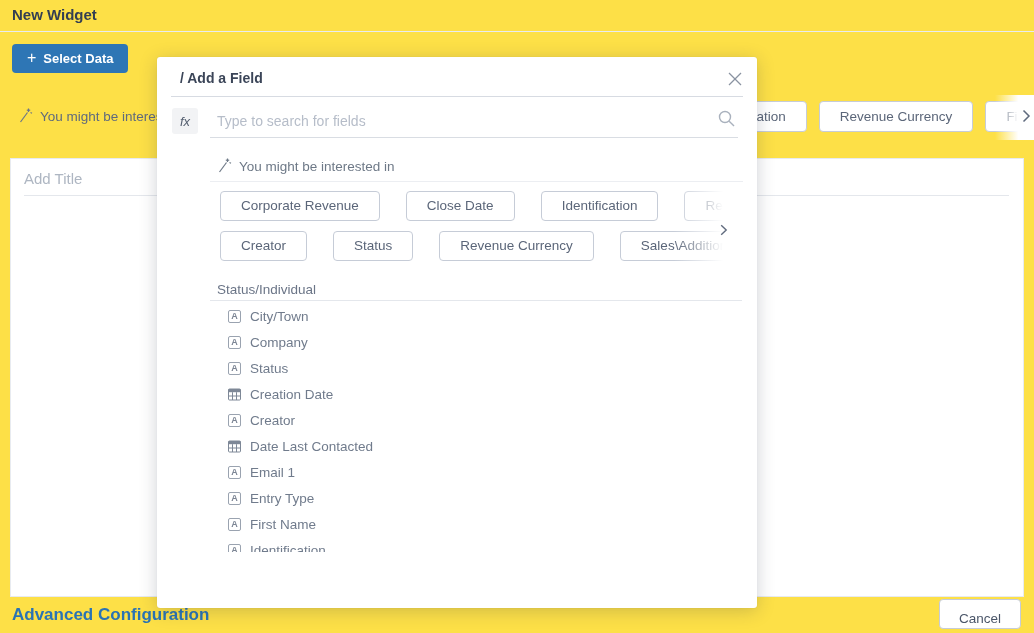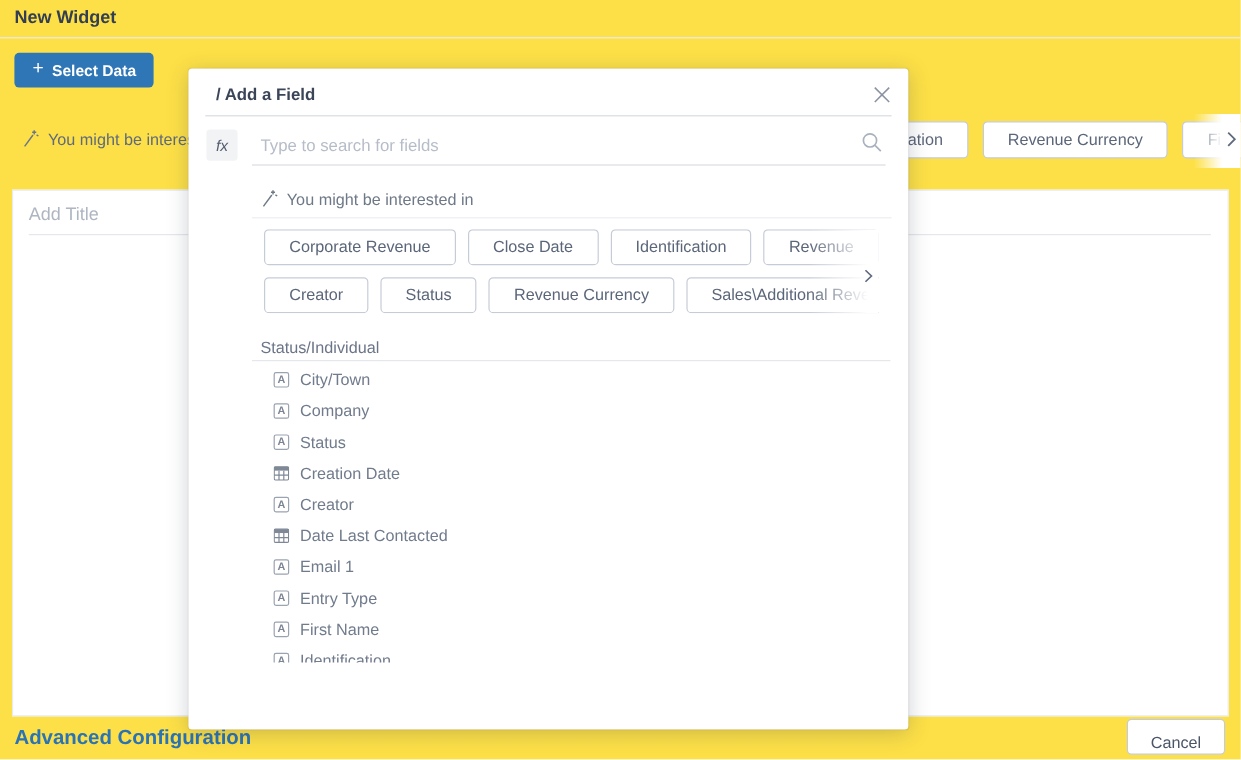--- a/index.html
+++ b/index.html
@@ -52,21 +52,21 @@
     font-size:14px; color:#4a5568; font-family:inherit; background:transparent; }
   .search-input::placeholder { color:#b6bdc9; opacity:1; }
   .search-icon { position:absolute; left:560px; top:52px; }
   .search-underline { position:absolute; left:53px; right:19px; top:80px; height:1px; background:#d9dde3; }
 
   .modal-suggest { position:absolute; left:60px; top:101px; display:flex; align-items:center; gap:7px;
     font-size:13.5px; color:#6e7987; }
   .suggest-divider { position:absolute; left:53px; right:14px; top:124px; height:1px; background:#eceef2; }
 
   .chips-viewport { position:absolute; left:63px; top:134px; width:512px; height:70px; overflow:hidden; }
-  .chip-row { position:absolute; left:0; display:flex; gap:10px; white-space:nowrap;text-align:center; }
+  .chip-row { position:absolute; left:0; display:flex; gap:26px; white-space:nowrap;text-align:center; }
   .chip-row.r1 { top:0; } .chip-row.r2 { top:40px; }
   .chip-row .chip { height:30px; line-height:28px; flex:0 0 auto; }
   .chips-fade { position:absolute; right:0; top:0; width:58px; height:70px; pointer-events:none;
     background:linear-gradient(to right, rgba(255,255,255,0), #fff 85%); }
   .chips-chevron { position:absolute; left:563px; top:167px; cursor:pointer; }
 
   .group-name { position:absolute; left:60px; top:225px; font-size:13.5px; color:#6b7587; }
   .group-divider { position:absolute; left:53px; right:15px; top:243px; height:1px; background:#e4e7ec; }
 
   .field-list { position:absolute; left:53px; top:246px; width:520px; height:249px; overflow:hidden; }

